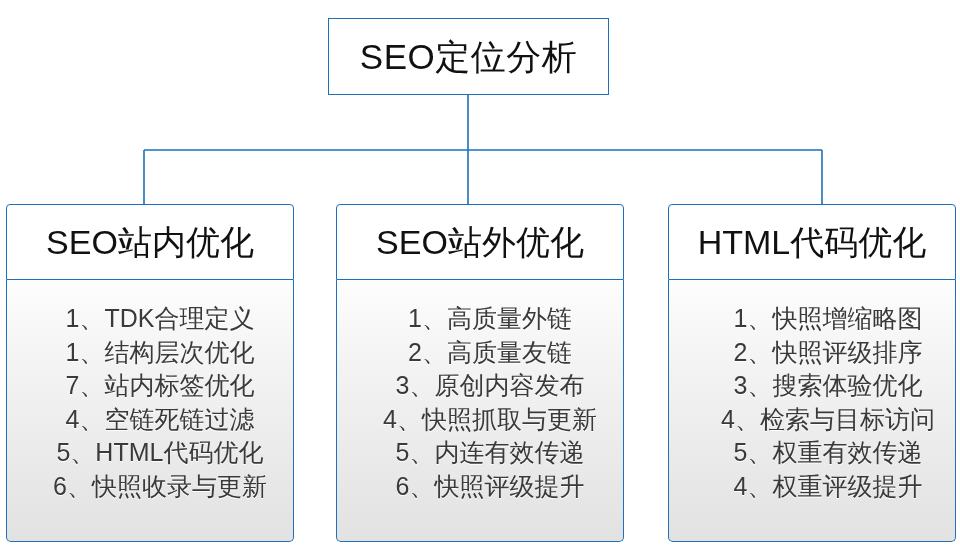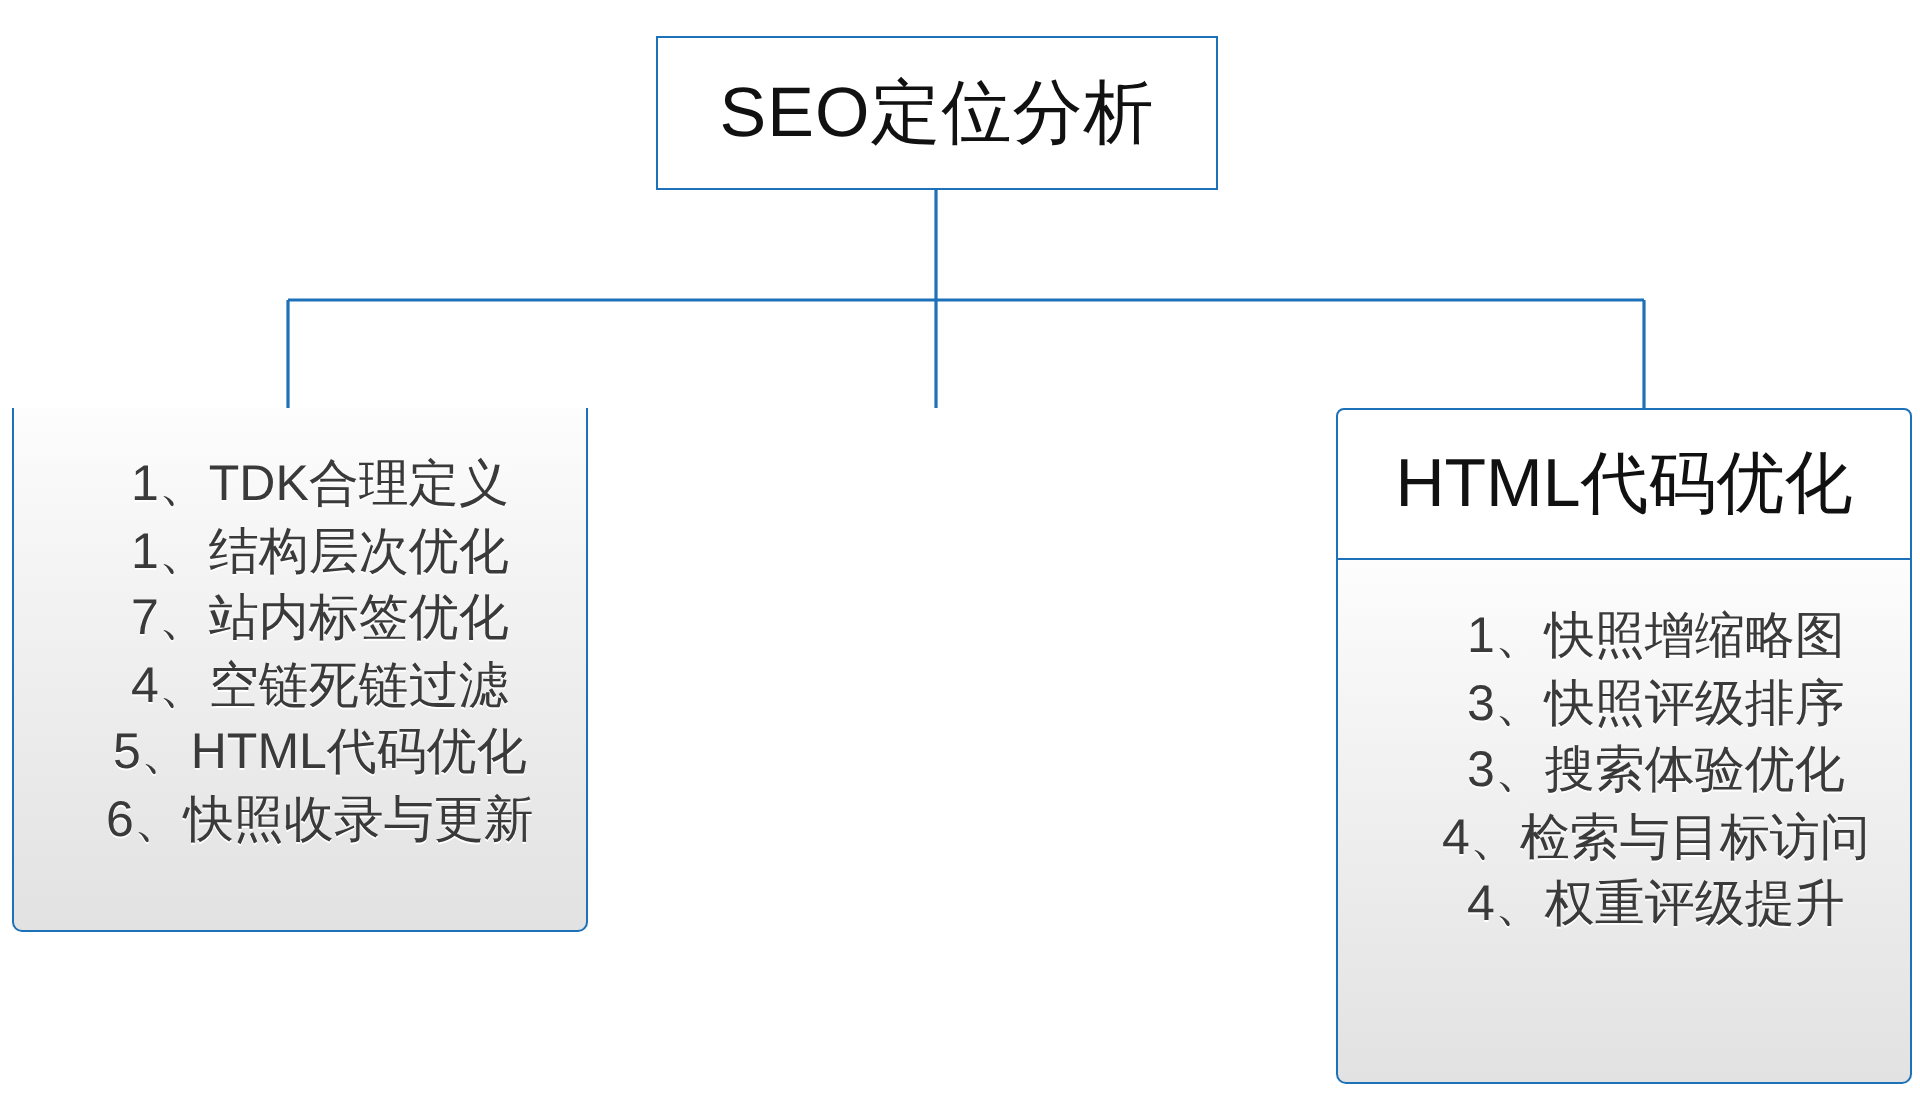--- a/index.html
+++ b/index.html
@@ -114,41 +114,60 @@
     <line x1="144" y1="150" x2="144" y2="204" stroke="#1d71b8" stroke-width="1.6"></line>
     <line x1="468" y1="150" x2="468" y2="204" stroke="#1d71b8" stroke-width="1.6"></line>
     <line x1="822" y1="150" x2="822" y2="204" stroke="#1d71b8" stroke-width="1.6"></line>
   </svg>
 
   <div class="root-node">
     <span class="root-label">SEO定位分析</span>
   </div>
 
   <div class="column col-1">
+    <div class="col-header">
+      <span class="col-header-label">SEO站内优化</span>
+    </div>
     <div class="col-body">
       <ul class="item-list">
         <li class="list-item">1、TDK合理定义</li>
         <li class="list-item">1、结构层次优化</li>
         <li class="list-item">7、站内标签优化</li>
         <li class="list-item">4、空链死链过滤</li>
         <li class="list-item">5、HTML代码优化</li>
         <li class="list-item">6、快照收录与更新</li>
       </ul>
     </div>
   </div>
 
+  <div class="column col-2">
+    <div class="col-header">
+      <span class="col-header-label">SEO站外优化</span>
+    </div>
+    <div class="col-body">
+      <ul class="item-list">
+        <li class="list-item">1、高质量外链</li>
+        <li class="list-item">2、高质量友链</li>
+        <li class="list-item">3、原创内容发布</li>
+        <li class="list-item">4、快照抓取与更新</li>
+        <li class="list-item">5、内连有效传递</li>
+        <li class="list-item">6、快照评级提升</li>
+      </ul>
+    </div>
+  </div>
 
   <div class="column col-3">
     <div class="col-header">
       <span class="col-header-label">HTML代码优化</span>
     </div>
     <div class="col-body">
       <ul class="item-list">
         <li class="list-item">1、快照增缩略图</li>
-        <li class="list-item">3、快照评级排序</li>
+        <li class="list-item">2、快照评级排序</li>
         <li class="list-item">3、搜索体验优化</li>
         <li class="list-item">4、检索与目标访问</li>
+        <li class="list-item">5、权重有效传递</li>
         <li class="list-item">4、权重评级提升</li>
       </ul>
     </div>
   </div>
 
 </div>
 
 </body></html>

